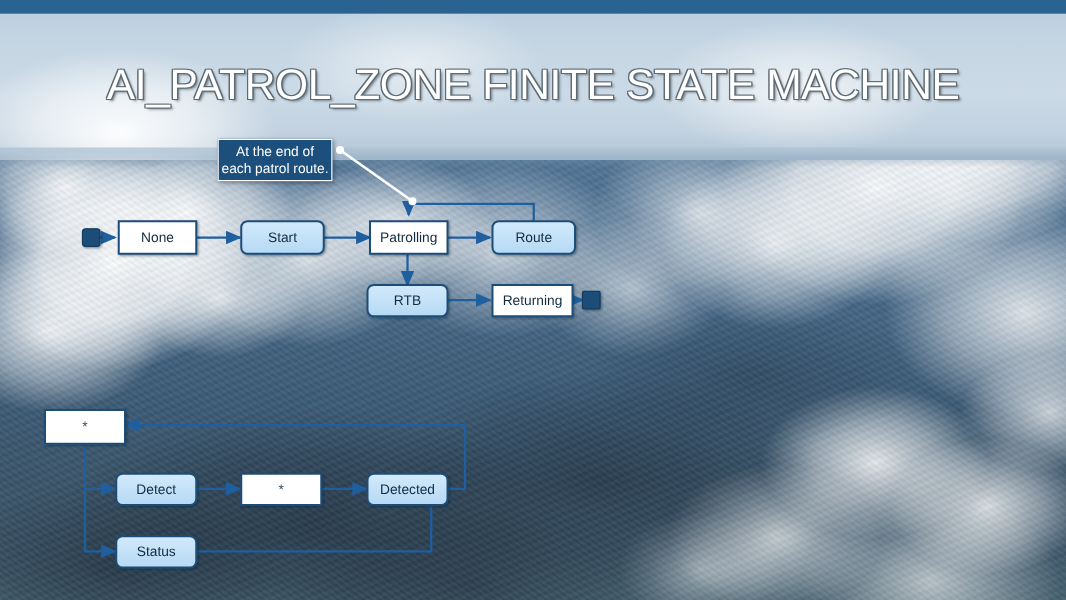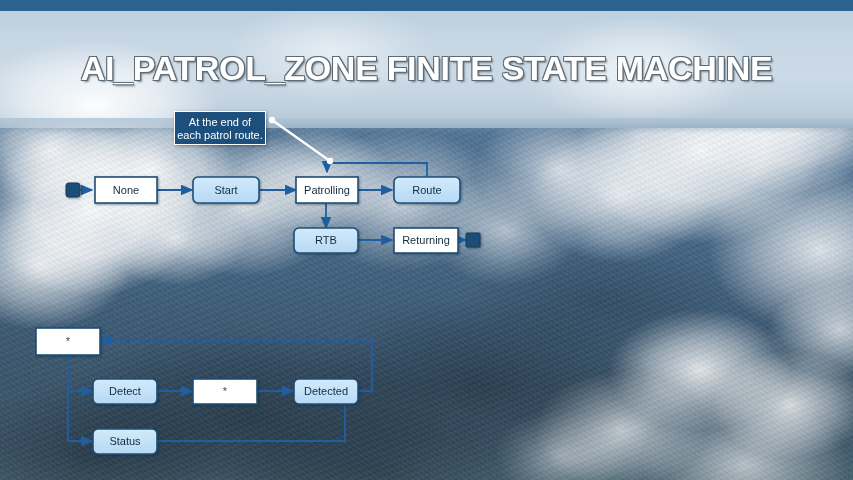--- a/index.html
+++ b/index.html
@@ -93,21 +93,21 @@
   .header-fade {
     position: absolute; left: 0; top: 118px; width: 853px; height: 16px;
     background: linear-gradient(180deg, rgba(176,196,214,0.85) 0%, rgba(120,150,175,0.35) 55%, rgba(90,125,155,0) 100%);
   }
 
   .title {
     position: absolute;
     left: 0; top: 49px; width: 853px;
     text-align: center;
     font-size: 34px;
-    font-weight: bold;
+    font-weight: normal;
     letter-spacing: -0.3px;
     color: #ffffff;
     white-space: nowrap;
     text-shadow:
       -1px -1px 0 #5d6b75,
        1px -1px 0 #5d6b75,
       -1px  1px 0 #5d6b75,
        1px  1px 0 #5d6b75,
        2px  2px 2px rgba(40,52,62,0.55);
   }

